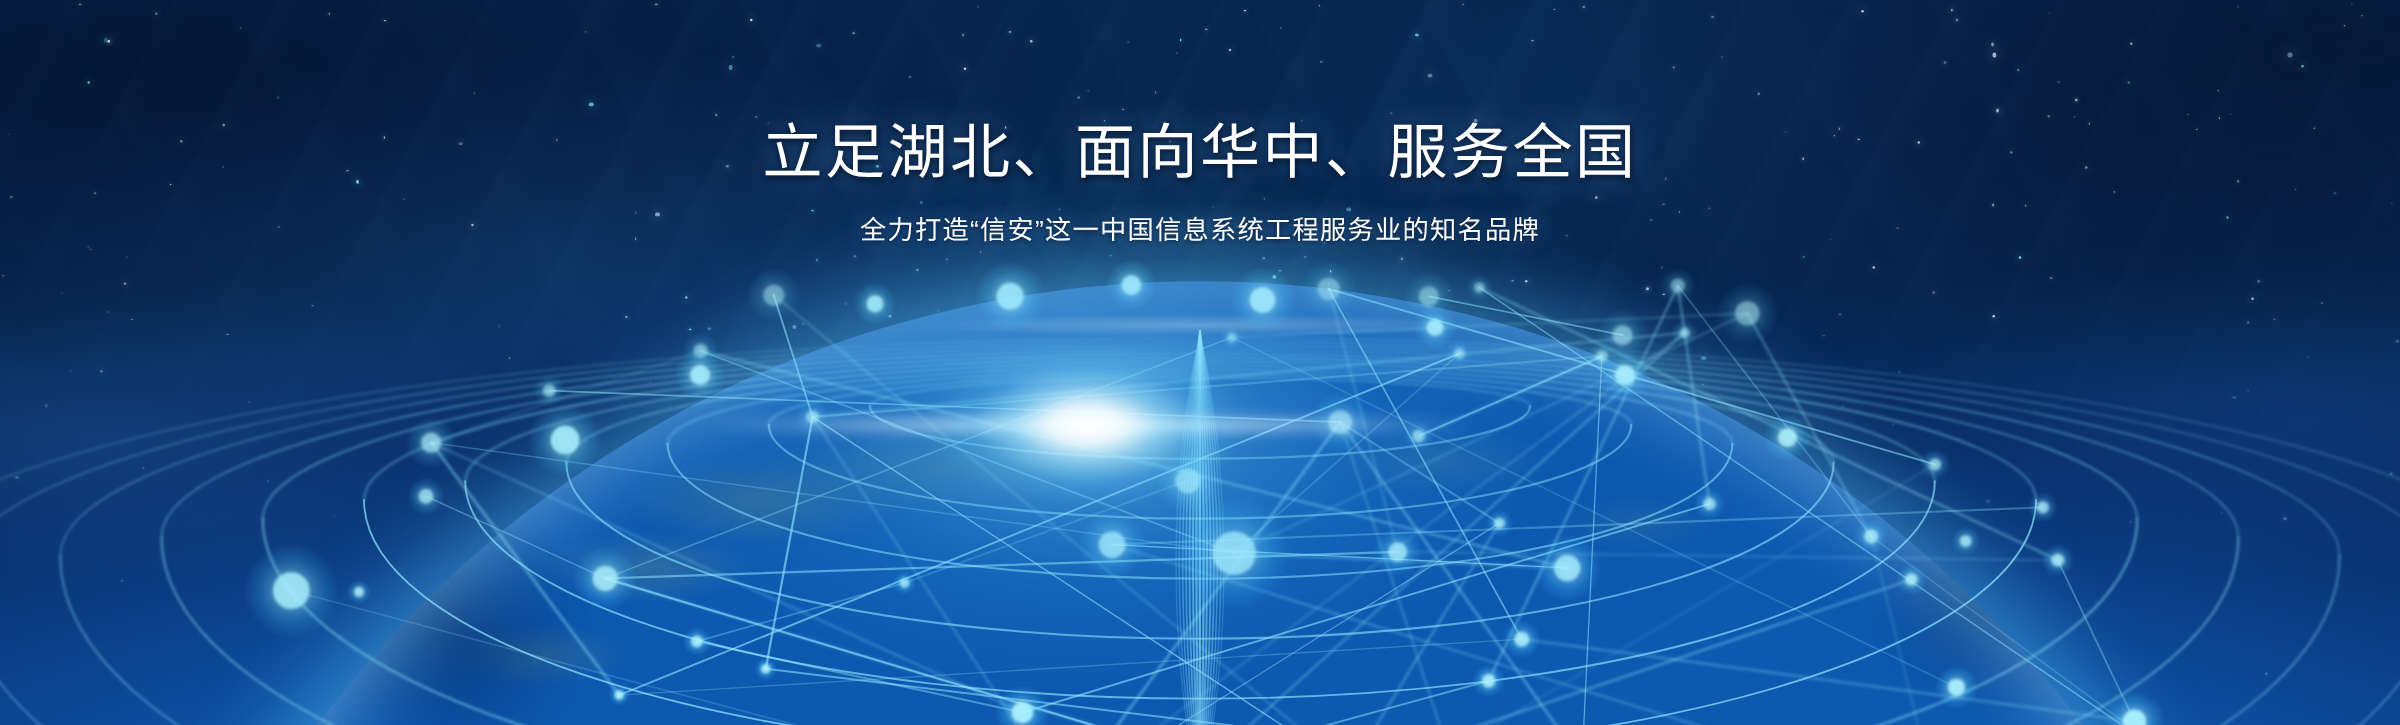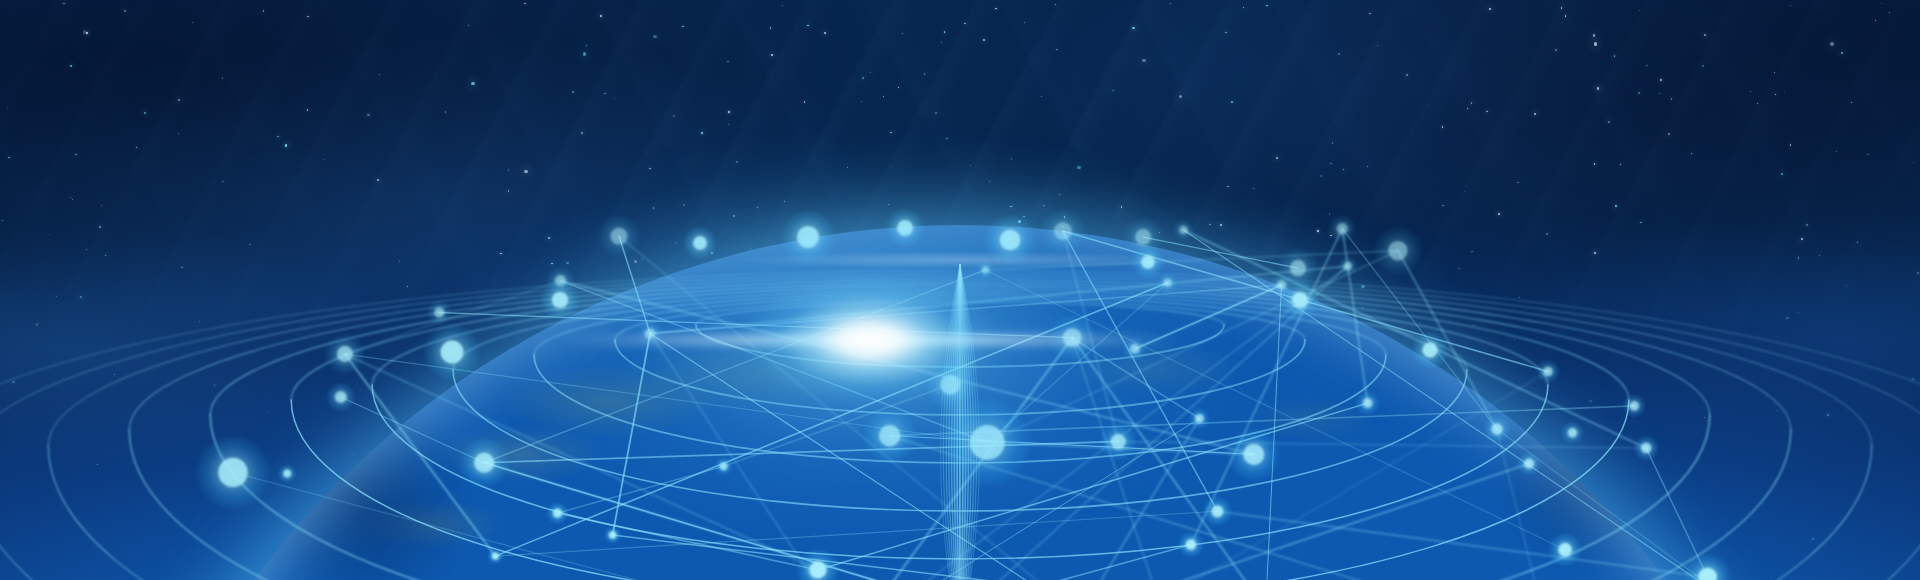--- a/index.html
+++ b/index.html
@@ -647,14 +647,18 @@
         <circle cx="1430.0" cy="350.0" r="7.5" fill="#a9f1ff" opacity="0.85" filter="url(#soft)"></circle>
         <circle cx="905.0" cy="228.0" r="20.4" fill="url(#nodeGrad)" opacity="0.42"></circle>
         <circle cx="905.0" cy="228.0" r="7.8" fill="#a9f1ff" opacity="0.85" filter="url(#soft)"></circle>
       </g>
   </svg>
 
   <div id="flare-halo"></div>
   <div id="flare-streak"></div>
   <div id="flare-core"></div>
 
+  <div id="copy">
+    <h1 id="headline">立足湖北、面向华中、服务全国</h1>
+    <p id="subhead">全力打造“信安”这一中国信息系统工程服务业的知名品牌</p>
+  </div>
 
 </div>
 
 </body></html>

